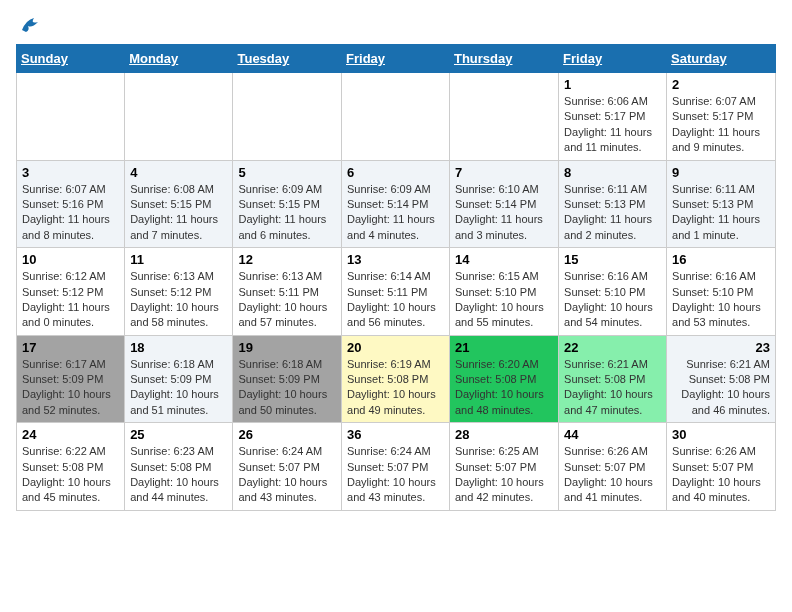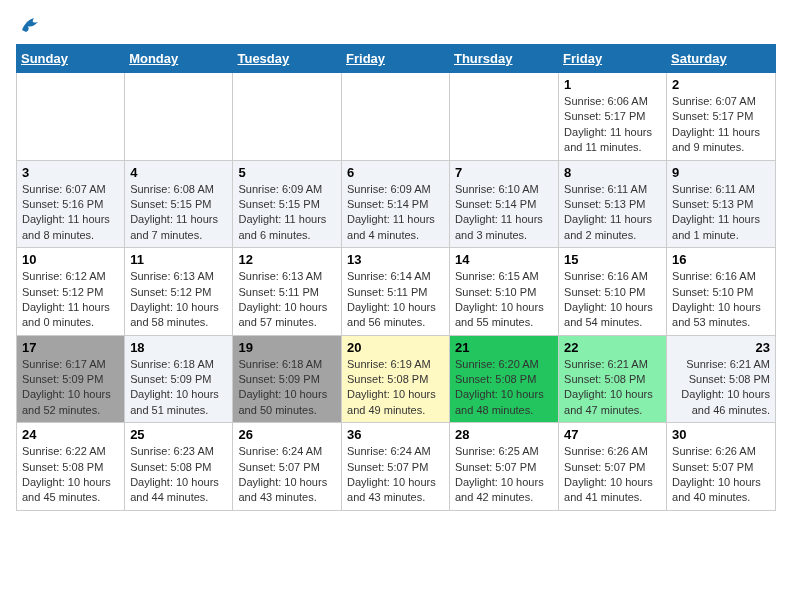--- a/index.html
+++ b/index.html
@@ -236,21 +236,21 @@
         </td>
         <td>
           <span class="day-number">36</span>
           <div class="day-info">Sunrise: 6:24 AM<br>Sunset: 5:07 PM<br>Daylight: 10 hours and 43 minutes.</div>
         </td>
         <td>
           <span class="day-number">28</span>
           <div class="day-info">Sunrise: 6:25 AM<br>Sunset: 5:07 PM<br>Daylight: 10 hours and 42 minutes.</div>
         </td>
         <td>
-          <span class="day-number">47</span>
+          <span class="day-number">44</span>
           <div class="day-info">Sunrise: 6:26 AM<br>Sunset: 5:07 PM<br>Daylight: 10 hours and 41 minutes.</div>
         </td>
         <td>
           <span class="day-number">30</span>
           <div class="day-info">Sunrise: 6:26 AM<br>Sunset: 5:07 PM<br>Daylight: 10 hours and 40 minutes.</div>
         </td>
       </tr>
     </tbody>
 </table>
 

